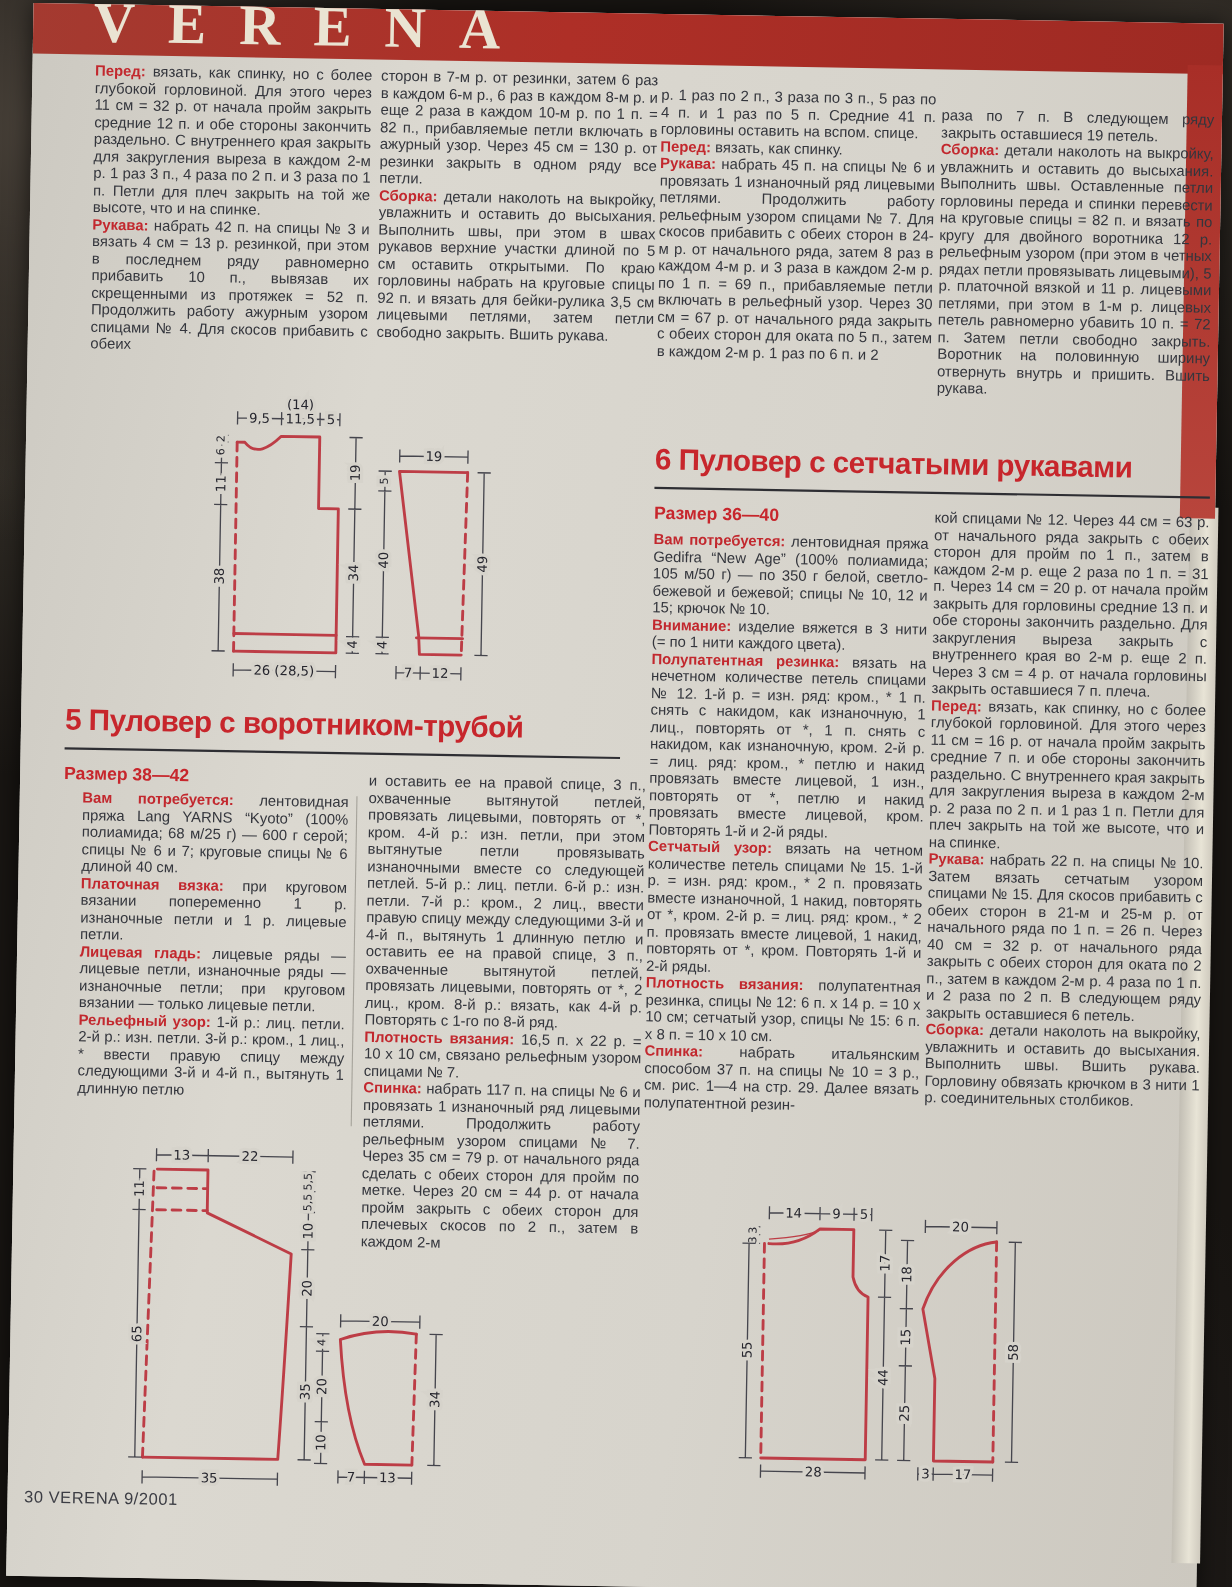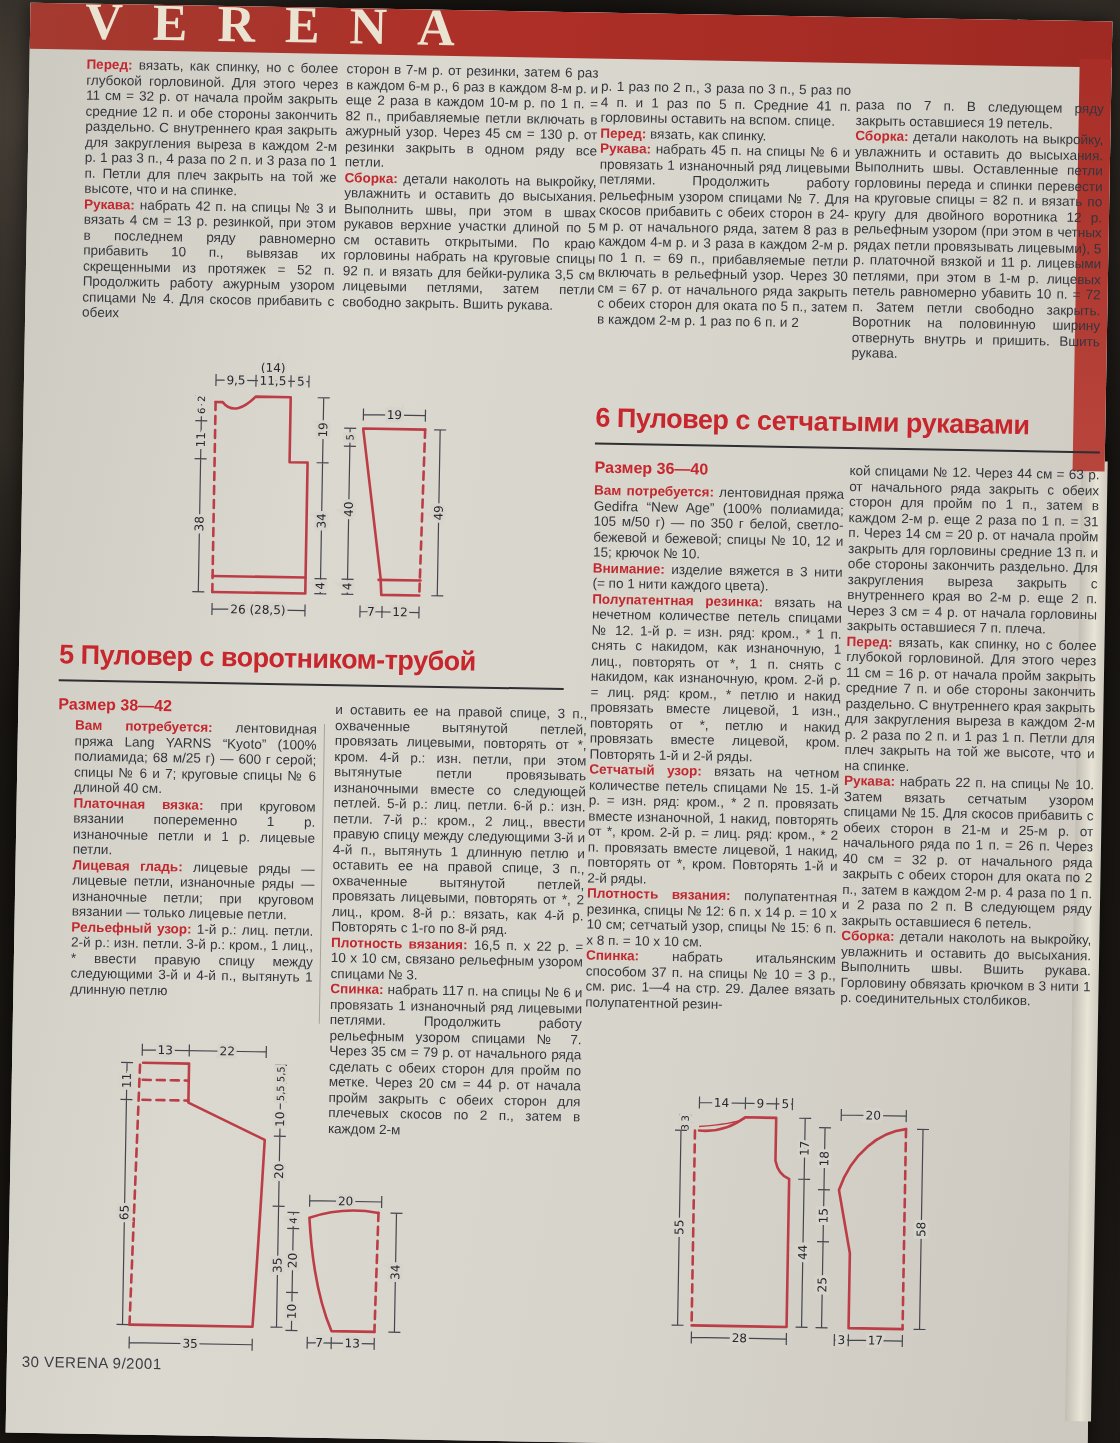--- a/index.html
+++ b/index.html
@@ -131,21 +131,21 @@
   <div class="size-label" style="left:40px;top:692px;">Размер 38—42</div>
   <div class="colrule" style="left:306px;top:716px;height:300px;"></div>
   <div class="col" style="left:57px;top:714px;width:242px;">
       <p><span class="kw">Вам потребуется: </span><span>лентовидная пряжа Lang YARNS “Kyoto” (100% полиамида; 68 м/25 г) — 600 г серой; спицы № 6 и 7; круговые спицы № 6 длиной 40 см.</span></p>
       <p><span class="kw">Платочная вязка: </span><span>при круговом вязании попеременно 1 р. изнаночные петли и 1 р. лицевые петли.</span></p>
       <p><span class="kw">Лицевая гладь: </span><span>лицевые ряды — лицевые петли, изнаночные ряды — изнаночные петли; при круговом вязании — только лицевые петли.</span></p>
       <p><span class="kw">Рельефный узор: </span><span>1-й р.: лиц. петли. 2-й р.: изн. петли. 3-й р.: кром., 1 лиц., * ввести правую спицу между следующими 3-й и 4-й п., вытянуть 1 длинную петлю</span></p>
     </div>
   <div class="col" style="left:317px;top:694px;width:252px;">
       <p><span>и оставить ее на правой спице, 3 п., охваченные вытянутой петлей, провязать лицевыми, повторять от *, кром. 4-й р.: изн. петли, при этом вытянутые петли провязывать изнаночными вместе со следующей петлей. 5-й р.: лиц. петли. 6-й р.: изн. петли. 7-й р.: кром., 2 лиц., ввести правую спицу между следующими 3-й и 4-й п., вытянуть 1 длинную петлю и оставить ее на правой спице, 3 п., охваченные вытянутой петлей, провязать лицевыми, повторять от *, 2 лиц., кром. 8-й р.: вязать, как 4-й р. Повторять с 1-го по 8-й ряд.</span></p>
-      <p><span class="kw">Плотность вязания: </span><span>16,5 п. x 22 р. = 10 x 10 см, связано рельефным узором спицами № 3.</span></p>
+      <p><span class="kw">Плотность вязания: </span><span>16,5 п. x 22 р. = 10 x 10 см, связано рельефным узором спицами № 7.</span></p>
       <p><span class="kw">Спинка: </span><span>набрать 117 п. на спицы № 6 и провязать 1 изнаночный ряд лицевыми петлями. Продолжить работу рельефным узором спицами № 7. Через 35 см = 79 р. от начального ряда сделать с обеих сторон для пройм по метке. Через 20 см = 44 р. от начала пройм закрыть с обеих сторон для плечевых скосов по 2 п., затем в каждом 2-м</span></p>
     </div>
 
   <svg style="left:57px;top:1018px;" width="370" height="352" viewBox="0 0 370 352">
     <path class="pd" d="M71,42 L65,302"></path>
     <path class="pd" d="M74,57 H120 M74,77 H120"></path>
     <path class="pc" d="M74,40 H120 V79 L197,115 Q192,230 188,302 L65,302"></path>
     <path class="dl" d="M73,21 V33 M120,21 V33 M197,21 V33 M73,27 H197"></path>
     <text class="num" x="96" y="27">13</text>
     <text class="num" x="158" y="27">22</text>

